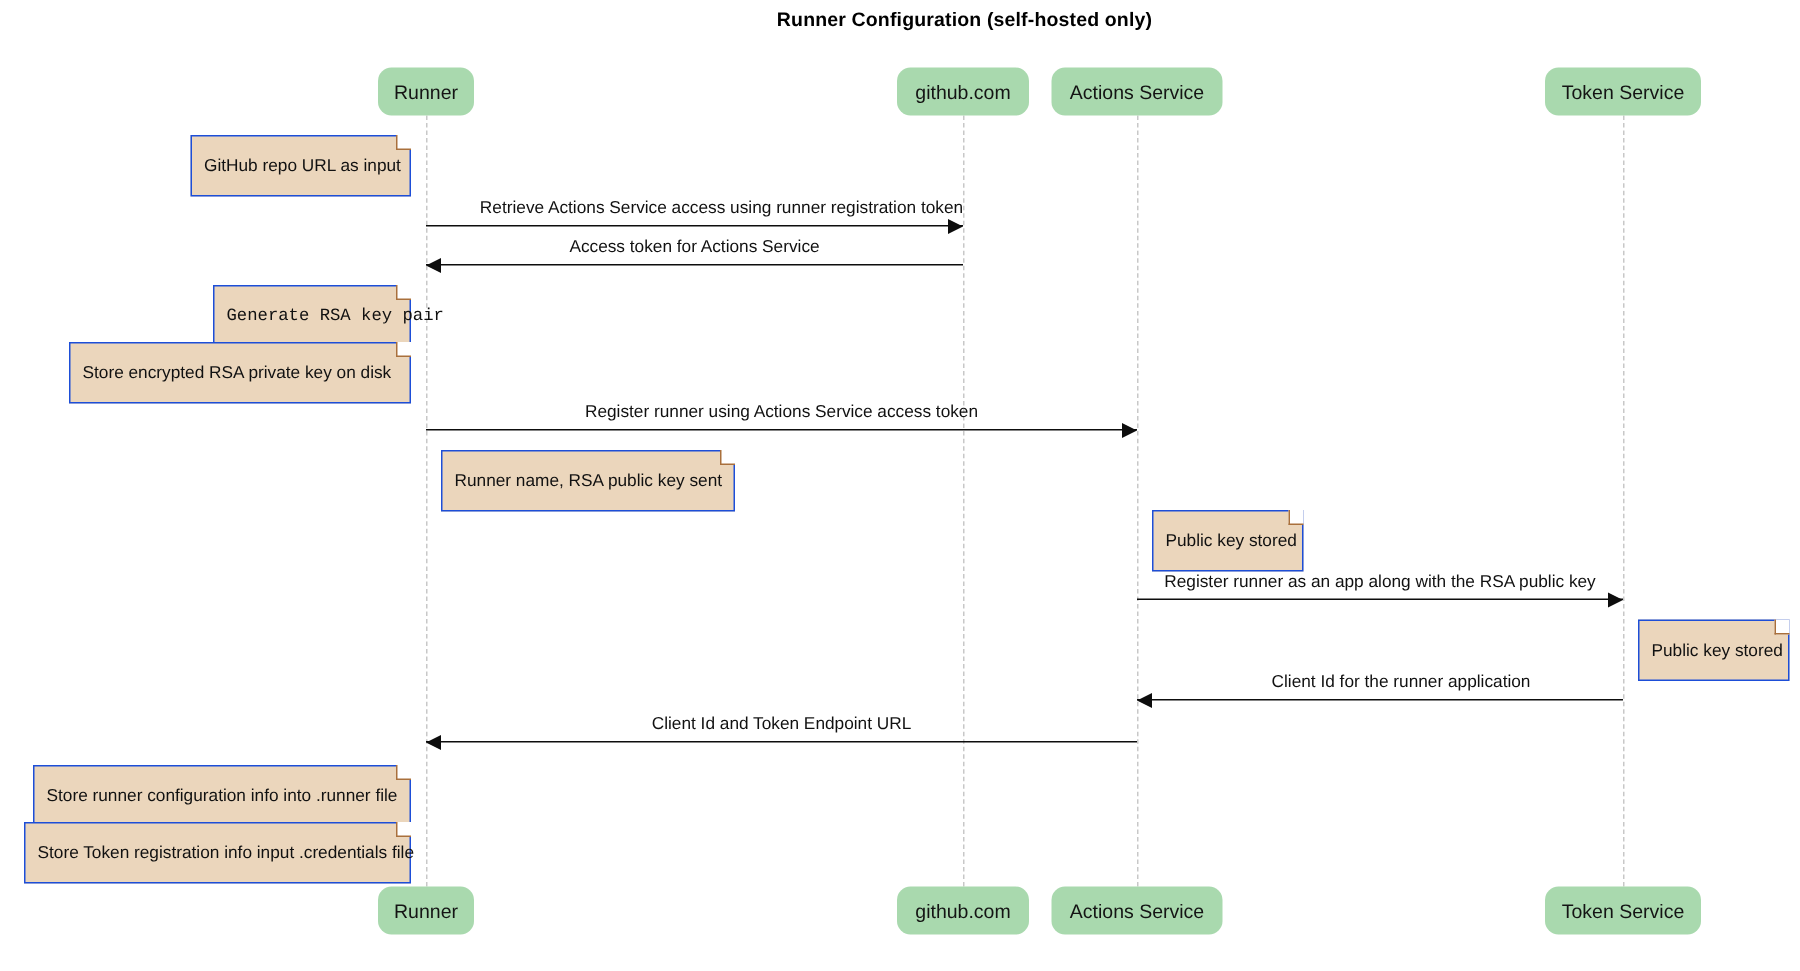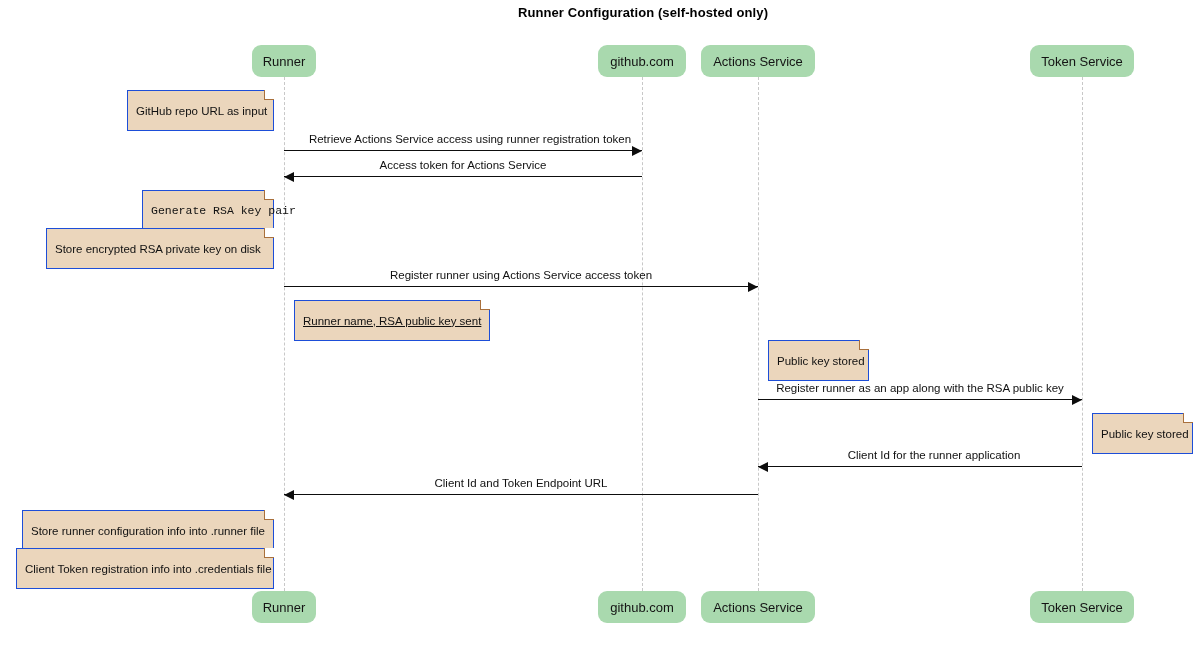--- a/index.html
+++ b/index.html
@@ -119,21 +119,21 @@
   <div class="title">Runner Configuration (self-hosted only)</div>
   <div id="lifelines-layer">
       <div class="lifeline" style="left: 284px; top: 77px; height: 514px;"></div>
       <div class="lifeline" style="left: 642px; top: 77px; height: 514px;"></div>
       <div class="lifeline" style="left: 758px; top: 77px; height: 514px;"></div>
       <div class="lifeline" style="left: 1082px; top: 77px; height: 514px;"></div>
     </div>
   <div id="messages-layer">
       <div class="msg-line" style="left: 284px; top: 150px; width: 358px;"></div>
       <div class="msg-head right" style="top: 145.6px; left: 632px;"></div>
-      <div class="msg-label" style="left: 470px; top: 133px;">Retrieve Actions Service access using runner registration token</div>
+      <div class="msg-label" style="left: 481px; top: 133px;">Retrieve Actions Service access using runner registration token</div>
       <div class="msg-line" style="left: 284px; top: 176px; width: 358px;"></div>
       <div class="msg-head left" style="top: 171.6px; left: 284px;"></div>
       <div class="msg-label" style="left: 463px; top: 159px;">Access token for Actions Service</div>
       <div class="msg-line" style="left: 284px; top: 286px; width: 474px;"></div>
       <div class="msg-head right" style="top: 281.6px; left: 748px;"></div>
       <div class="msg-label" style="left: 521px; top: 269px; text-align: right;">Register runner using Actions Service access token</div>
       <div class="msg-line" style="left: 758px; top: 399px; width: 324px;"></div>
       <div class="msg-head right" style="top: 394.6px; left: 1072px;"></div>
       <div class="msg-label" style="left: 920px; top: 382px;">Register runner as an app along with the RSA public key</div>
       <div class="msg-line" style="left: 758px; top: 466px; width: 324px;"></div>
@@ -149,38 +149,38 @@
         <span class="fold"></span>
       </div>
       <div class="note" style="left: 142px; top: 190px; width: 132px; font-family: Liberation Mono, monospace;">
         <span>Generate RSA key pair</span>
         <span class="fold"></span>
       </div>
       <div class="note" style="left: 46px; top: 228px; width: 228px;">
         <span>Store encrypted RSA private key on disk</span>
         <span class="fold"></span>
       </div>
-      <div class="note" style="left: 294px; top: 300px; width: 196px; text-decoration: underline;">
+      <div class="note" style="left: 294px; top: 300px; width: 196px;">
         <span>Runner name, RSA public key sent</span>
         <span class="fold"></span>
       </div>
       <div class="note" style="left: 768px; top: 340px; width: 101px;">
         <span>Public key stored</span>
         <span class="fold"></span>
       </div>
       <div class="note" style="left: 1092px; top: 413px; width: 101px;">
         <span>Public key stored</span>
         <span class="fold"></span>
       </div>
       <div class="note" style="left: 22px; top: 510px; width: 252px;">
         <span>Store runner configuration info into .runner file</span>
         <span class="fold"></span>
       </div>
       <div class="note" style="left: 16px; top: 548px; width: 258px;">
-        <span>Client Token registration info into .credentials file</span>
+        <span>Store Token registration info input .credentials file</span>
         <span class="fold"></span>
       </div>
     </div>
   <div id="participants-layer">
       <div class="participant" style="left: 252px; top: 45px; width: 64px;">
         <span>Runner</span>
       </div>
       <div class="participant" style="left: 252px; top: 591px; width: 64px;">
         <span>Runner</span>
       </div>

